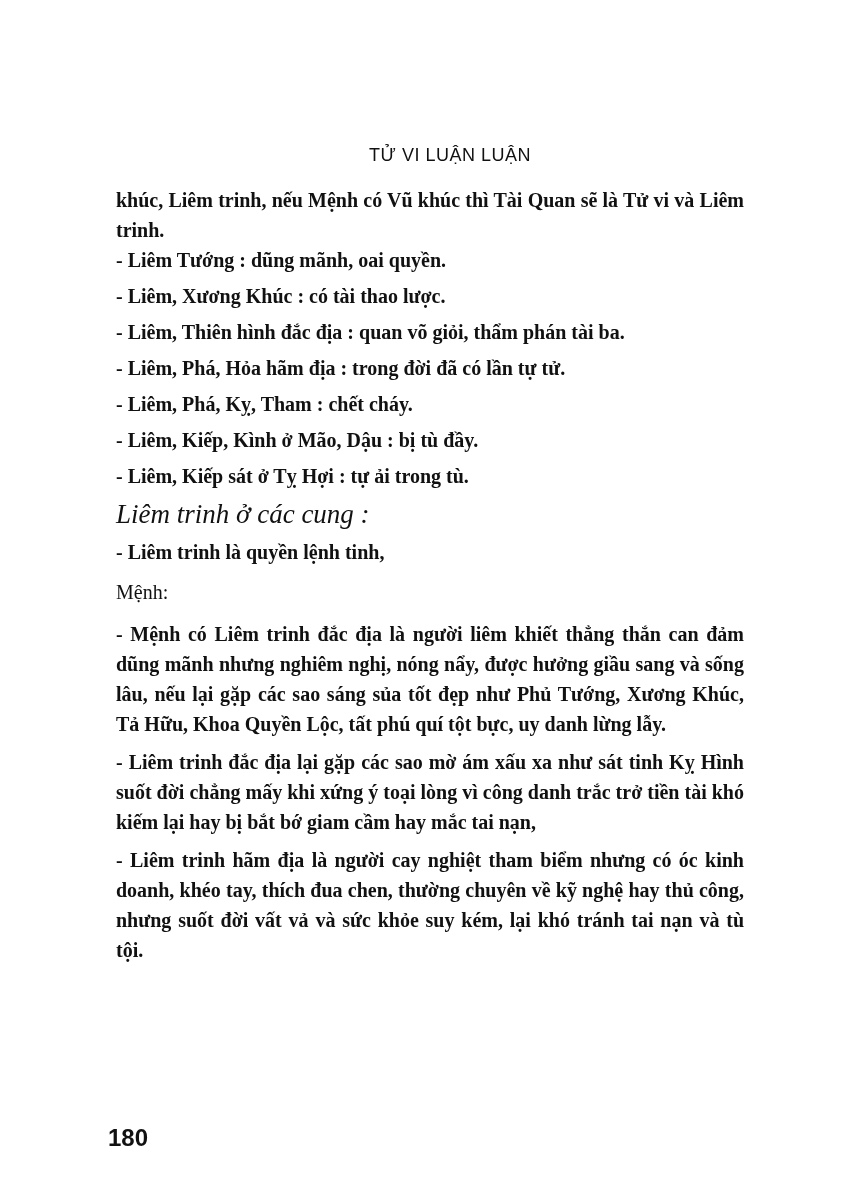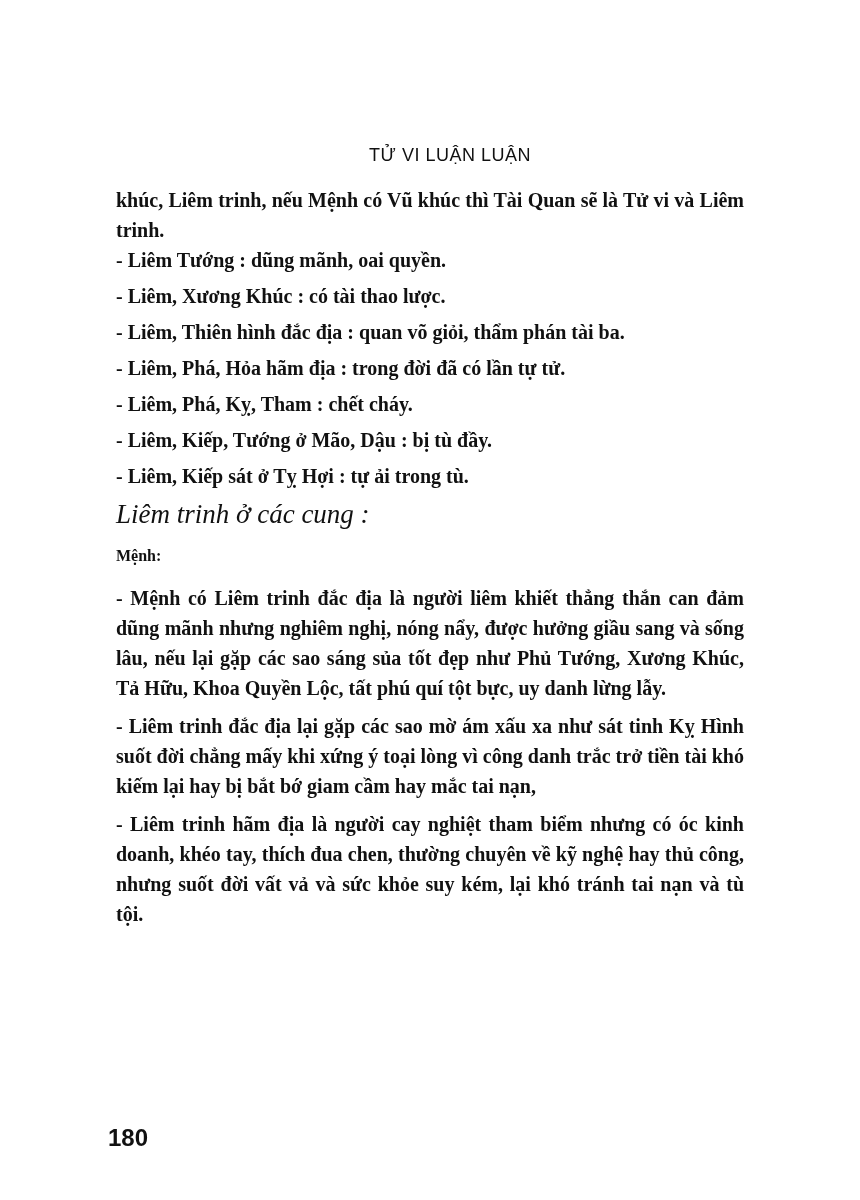--- a/index.html
+++ b/index.html
@@ -55,22 +55,22 @@
     .h1-pos { margin-top: 14px; margin-bottom: 4px; padding-left: 16px; }
     .h2-pos { margin-bottom: 6px; }
     .list-item {
       font-size: 20px;
       line-height: 30px;
       margin: 0 0 6px 0;
       font-weight: bold;
       white-space: nowrap;
     }
     .sub-heading {
-      font-size: 16px;
-      font-weight: bold;
+      font-size: 20px;
+      font-weight: normal;
       line-height: 30px;
       margin: 10px 0 12px 0;
     }
     .lead {
       font-size: 20px;
       line-height: 30px;
       font-weight: bold;
       margin: 2px 0 6px 0;
     }
     .block { margin-bottom: 8px; }
@@ -94,26 +94,27 @@
 
     <p class="para">khúc, Liêm trinh, nếu Mệnh có Vũ khúc thì Tài Quan sẽ là Tử vi và Liêm trinh.</p>
 
 
     <div>
       <p class="list-item">- Liêm Tướng : dũng mãnh, oai quyền.</p>
       <p class="list-item">- Liêm, Xương Khúc : có tài thao lược.</p>
       <p class="list-item">- Liêm, Thiên hình đắc địa : quan võ giỏi, thẩm phán tài ba.</p>
       <p class="list-item">- Liêm, Phá, Hỏa hãm địa : trong đời đã có lần tự tử.</p>
       <p class="list-item">- Liêm, Phá, Kỵ, Tham : chết cháy.</p>
-      <p class="list-item">- Liêm, Kiếp, Tướng ở Mão, Dậu : bị tù đầy.</p>
+      <p class="list-item">- Liêm, Kiếp, Kình ở Mão, Dậu : bị tù đầy.</p>
       <p class="list-item">- Liêm, Kiếp sát ở Tỵ Hợi : tự ải trong tù.</p>
     </div>
 
     <h2 class="heading-italic h2-pos">Liêm trinh ở các cung :</h2>
 
+    <p class="lead">- Liêm trinh là quyền lệnh tinh,</p>
 
     <p class="sub-heading">Mệnh:</p>
 
     <p class="para block">- Mệnh có Liêm trinh đắc địa là người liêm khiết thẳng thắn can đảm dũng mãnh nhưng nghiêm nghị, nóng nẩy, được hưởng giầu sang và sống lâu, nếu lại gặp các sao sáng sủa tốt đẹp như Phủ Tướng, Xương Khúc, Tả Hữu, Khoa Quyền Lộc, tất phú quí tột bực, uy danh lừng lẫy.</p>
     <p class="para block">- Liêm trinh đắc địa lại gặp các sao mờ ám xấu xa như sát tinh Kỵ Hình suốt đời chẳng mấy khi xứng ý toại lòng vì công danh trắc trở tiền tài khó kiếm lại hay bị bắt bớ giam cầm hay mắc tai nạn,</p>
     <p class="para block">- Liêm trinh hãm địa là người cay nghiệt tham biểm nhưng có óc kinh doanh, khéo tay, thích đua chen, thường chuyên về kỹ nghệ hay thủ công, nhưng suốt đời vất vả và sức khỏe suy kém, lại khó tránh tai nạn và tù tội.</p>
   </div>
 
   <div class="page-number">180</div>
 </div>

